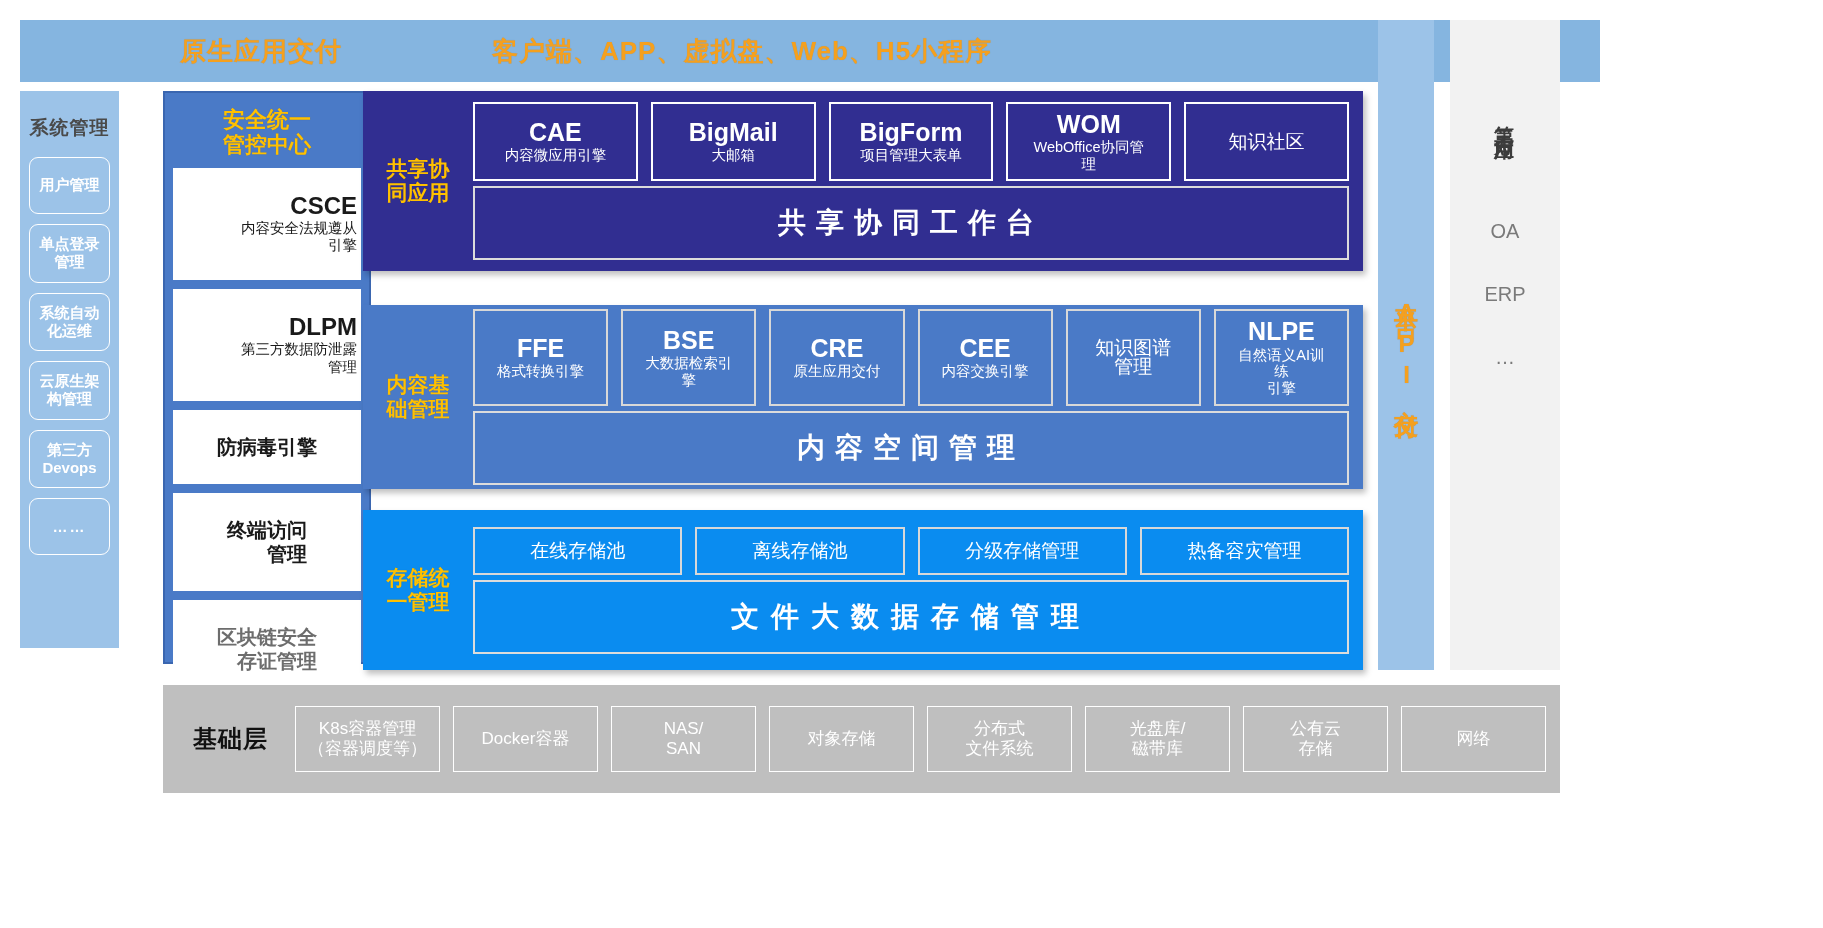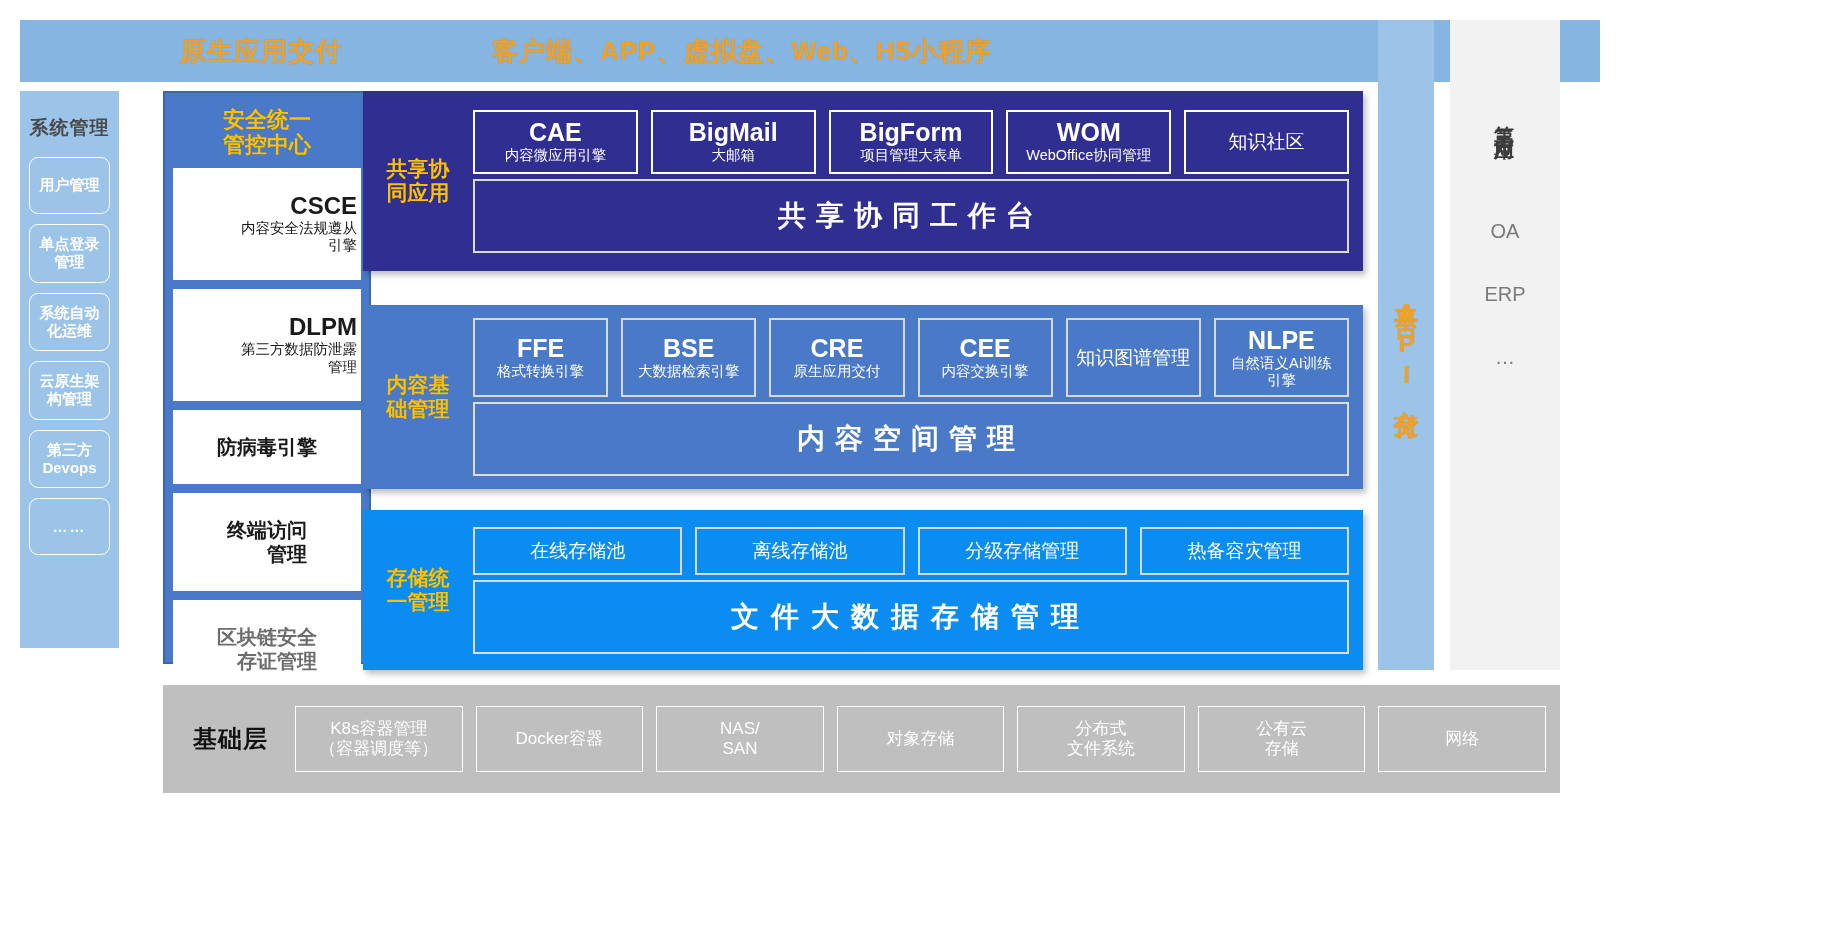--- a/index.html
+++ b/index.html
@@ -120,21 +120,21 @@
     flex: 1;
     display: flex; flex-direction: column;
     justify-content: center;
     padding-right: 14px;
   }
   .chip-row { display: flex; gap: 13px; }
   .chip {
     border: 2px solid #e8e8e8;
     text-align: center;
     color: #ffffff;
-    padding: 7px 6px;
+    padding: 7px 22px;
     flex: 1;
     display: flex; flex-direction: column;
     align-items: center; justify-content: center;
     min-height: 64px;
   }
   .chip .chip-code {
     font-size: 25px; font-weight: bold; line-height: 1.05;
   }
   .chip .chip-desc {
     font-size: 14.5px; line-height: 1.15; margin-top: 2px;
@@ -381,17 +381,18 @@
     <div class="tp-item">…</div>
   </div>
 
   <div class="base-layer">
     <div class="base-title">基础层</div>
     <div class="base-chip">K8s容器管理<br>（容器调度等）</div>
     <div class="base-chip">Docker容器</div>
     <div class="base-chip">NAS/<br>SAN</div>
     <div class="base-chip">对象存储</div>
     <div class="base-chip">分布式<br>文件系统</div>
+    <div class="base-chip">光盘库/<br>磁带库</div>
     <div class="base-chip">公有云<br>存储</div>
     <div class="base-chip">网络</div>
   </div>
 
 </div>
 
 </body></html>

